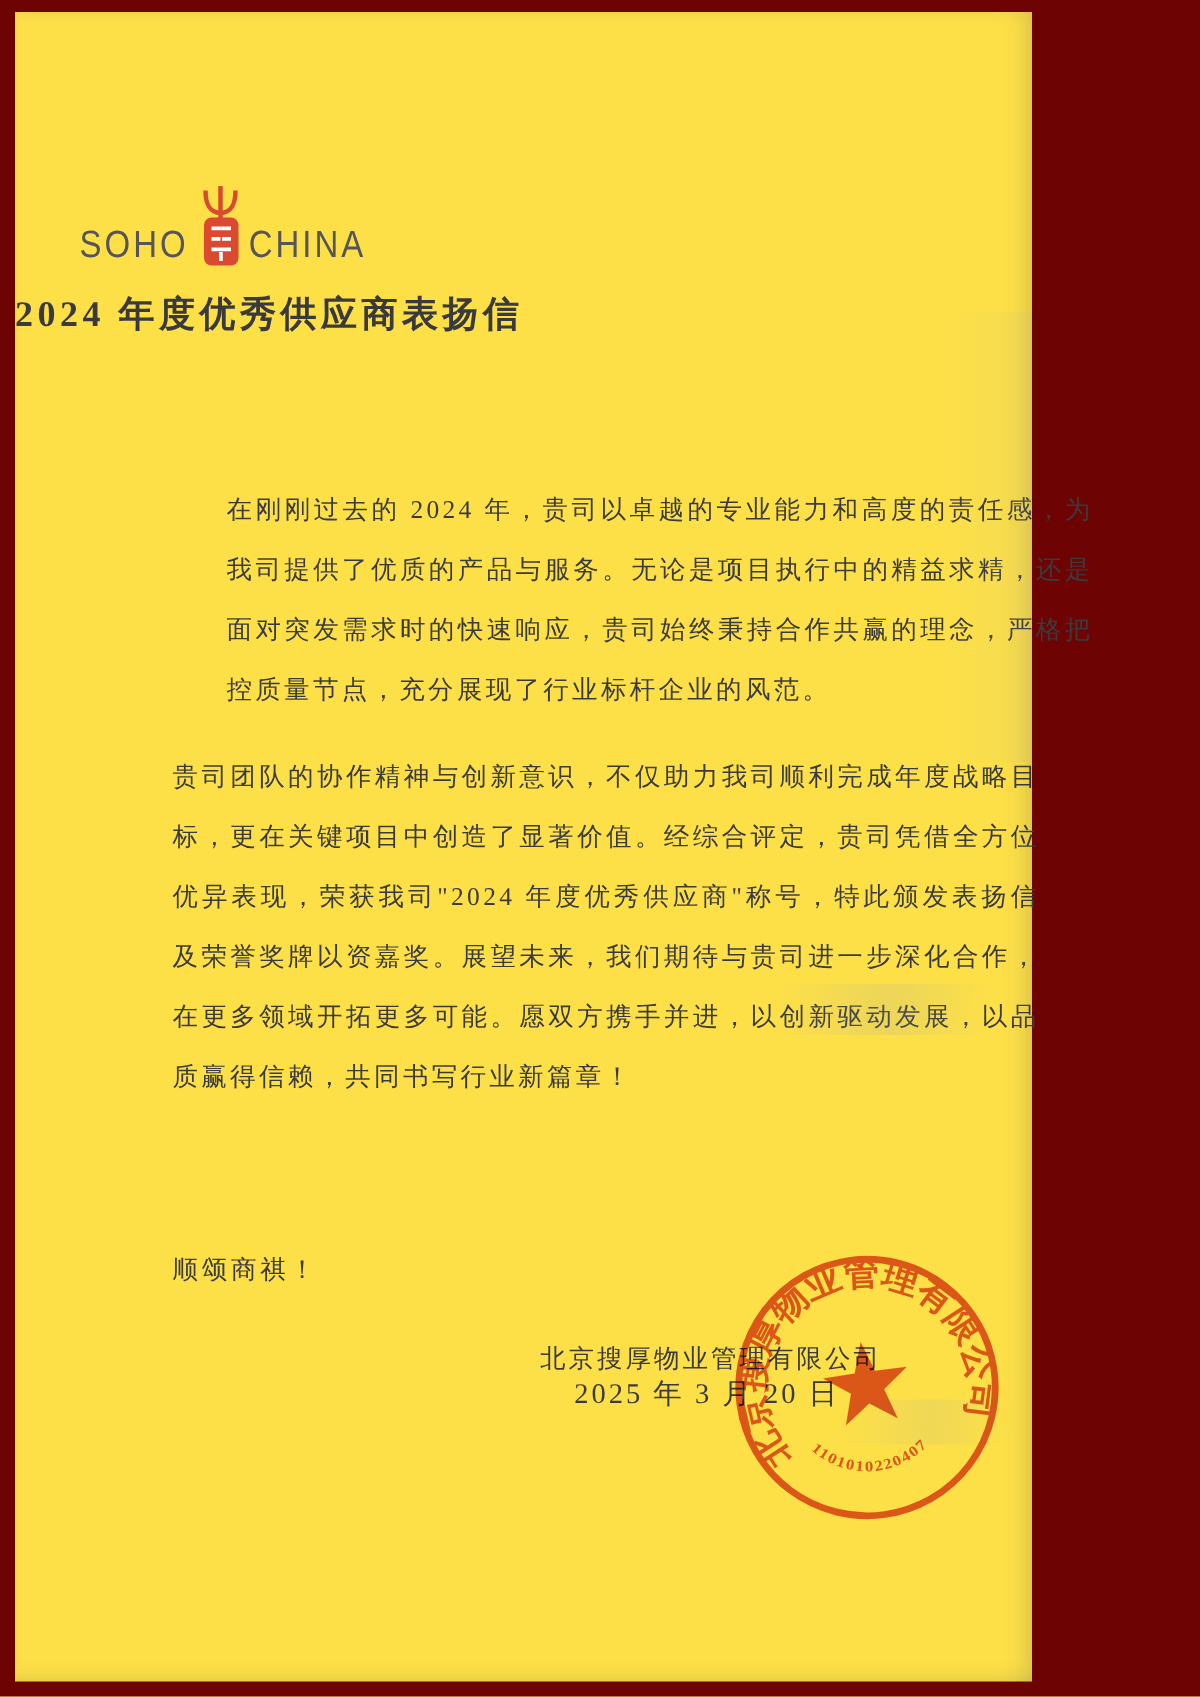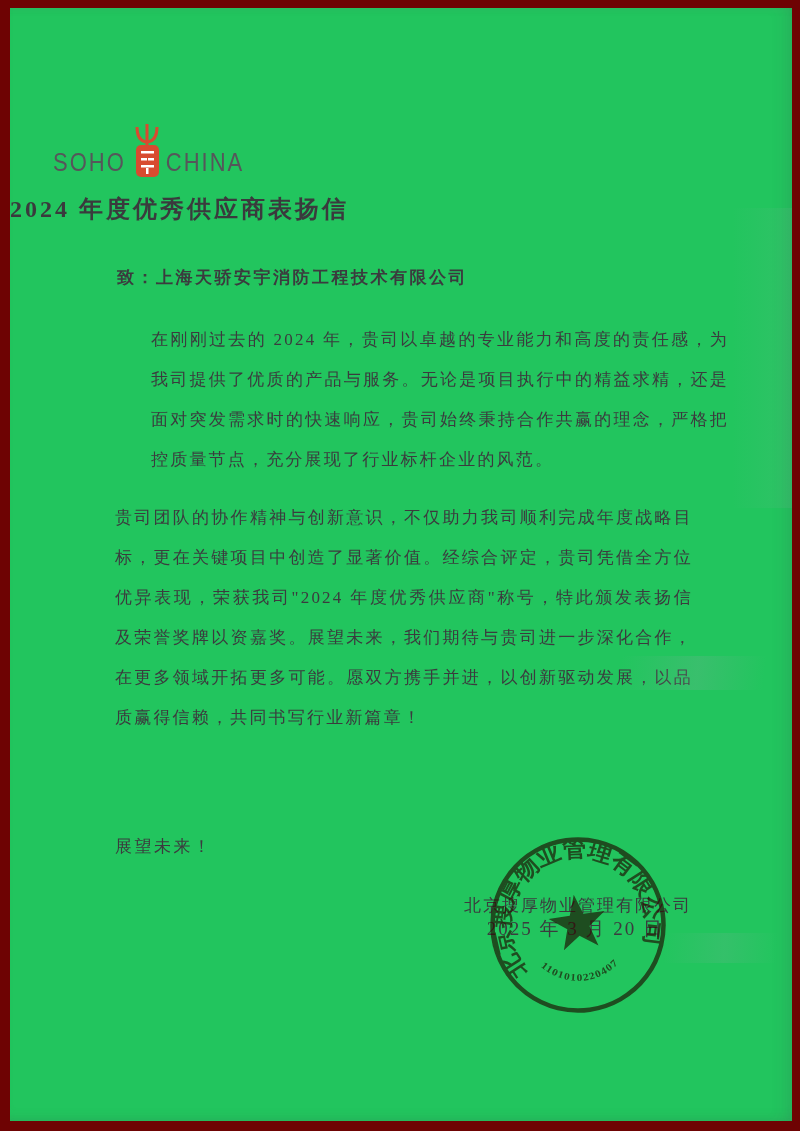--- a/index.html
+++ b/index.html
@@ -4,22 +4,22 @@
 <style>
   html,body{margin:0;padding:0;}
   body{
     width:800px;height:1131px;
     background:#6e0303;
     position:relative;
     font-family:"Liberation Serif","DejaVu Serif",serif;
     overflow:hidden;
   }
   .paper{
-    position:absolute;left:10px;top:8px;width:782px;height:1113px;
-    background:#22c55e;
+    position:absolute;left:10px;top:8px;width:678px;height:1113px;
+    background:#fde047;
     box-shadow:inset -14px 0 18px -12px rgba(70,70,80,.22),
                inset 0 -10px 14px -10px rgba(70,70,80,.18),
                inset 0 8px 10px -9px rgba(120,120,130,.15);
   }
   
   .crease{position:absolute;pointer-events:none;}
   .crease1{right:0;top:648px;width:190px;height:34px;
     background:linear-gradient(97deg,rgba(255,255,255,0) 10%,rgba(160,165,175,.18) 50%,rgba(255,255,255,0) 85%);}
   .crease2{right:0;top:925px;width:150px;height:30px;
     background:linear-gradient(94deg,rgba(255,255,255,0) 15%,rgba(160,165,175,.14) 55%,rgba(255,255,255,0) 90%);}
@@ -98,26 +98,25 @@
       <rect x="11" y="34" width="6" height="2.5" fill="#ffffff"></rect>
       <rect x="18" y="34" width="6" height="2.5" fill="#ffffff"></rect>
       <rect x="11" y="41" width="13" height="2.5" fill="#ffffff"></rect>
       <rect x="16" y="44" width="2.5" height="6" fill="#ffffff"></rect>
     </svg>
     <span class="logo-text">CHINA</span>
   </div>
 
   <h1 class="title">2024 年度优秀供应商表扬信</h1>
 
-  <div class="recipient">致：上海天骄安宇消防工程技术有限公司</div>
 
   <p class="para p1">在刚刚过去的 2024 年，贵司以卓越的专业能力和高度的责任感，为我司提供了优质的产品与服务。无论是项目执行中的精益求精，还是面对突发需求时的快速响应，贵司始终秉持合作共赢的理念，严格把控质量节点，充分展现了行业标杆企业的风范。</p>
   <p class="para p2">贵司团队的协作精神与创新意识，不仅助力我司顺利完成年度战略目标，更在关键项目中创造了显著价值。经综合评定，贵司凭借全方位优异表现，荣获我司"2024 年度优秀供应商"称号，特此颁发表扬信及荣誉奖牌以资嘉奖。展望未来，我们期待与贵司进一步深化合作，在更多领域开拓更多可能。愿双方携手并进，以创新驱动发展，以品质赢得信赖，共同书写行业新篇章！</p>
 
-  <div class="closing">展望未来！</div>
+  <div class="closing">顺颂商祺！</div>
 
   <div class="company">北京搜厚物业管理有限公司</div>
   <div class="date">2025 年 3 月 20 日</div>
 
   <div class="stamp">
     <svg viewBox="0 0 200 200">
       <defs>
         <path id="ringPath" d="M 37.7 143.6 A 76 76 0 1 1 162.3 143.6" fill="none"></path>
         <path id="serialPath" d="M 52.5 139.9 A 62 62 0 0 0 147.5 139.9" fill="none"></path>
       </defs>

